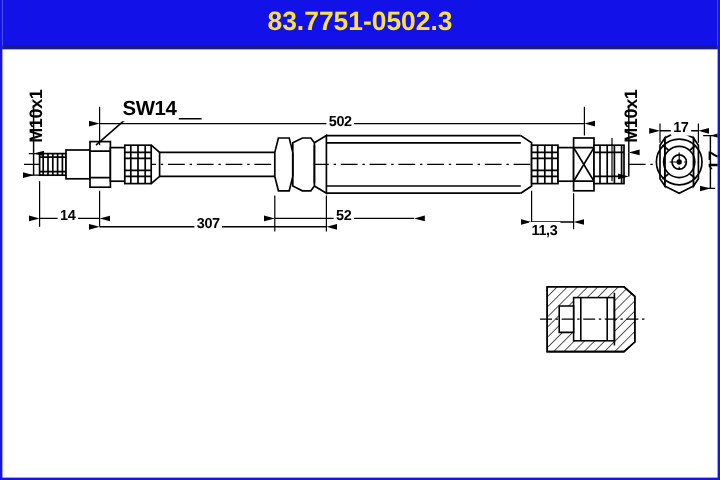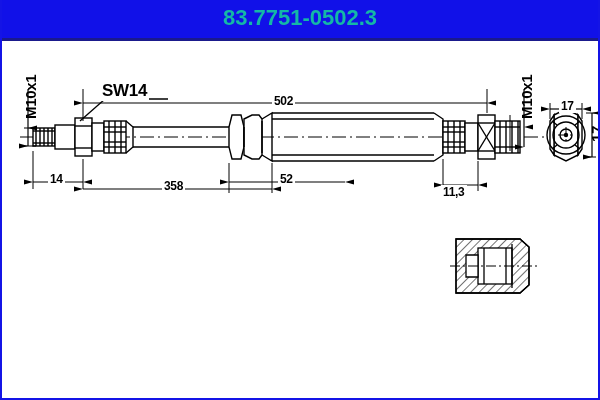--- a/index.html
+++ b/index.html
@@ -37,21 +37,21 @@
     align-items: center;
     justify-content: center;
   }
   #header-inner {
     display: flex;
     align-items: baseline;
     gap: 28px;
     transform: translateY(-1px);
   }
   .header-text {
-    color: #14b8a6;
+    color: #fde047;
     font-size: 22px;
     font-weight: bold;
     letter-spacing: 0px;
     font-family: "Liberation Sans", sans-serif;
     white-space: nowrap;
   }
   #drawing {
     position: absolute;
     left: -2px;
     top: 41px;
@@ -327,21 +327,21 @@
     <span class="vlabel" style="left:22px; top:78px;">M10x1</span>
 
     <span class="vlabel" style="left:518px; top:78px;">M10x1</span>
 
     <span class="hlabel lbl-sw14" style="left:100px; top:40px;">SW14</span>
 
     <span class="hlabel" style="left:272px; top:53px;">502</span>
 
     <span class="hlabel" style="left:48px; top:131px;">14</span>
 
-    <span class="hlabel" style="left:162px; top:138px;">358</span>
+    <span class="hlabel" style="left:162px; top:138px;">307</span>
 
     <span class="hlabel" style="left:278px; top:131px;">52</span>
 
     <span class="hlabel" style="left:441px; top:144px;">11,3</span>
 
     <span class="hlabel" style="left:559px; top:58px;">17</span>
 
     <span class="vlabel" style="left:588px; top:101px;">17</span>
 
   </div>

